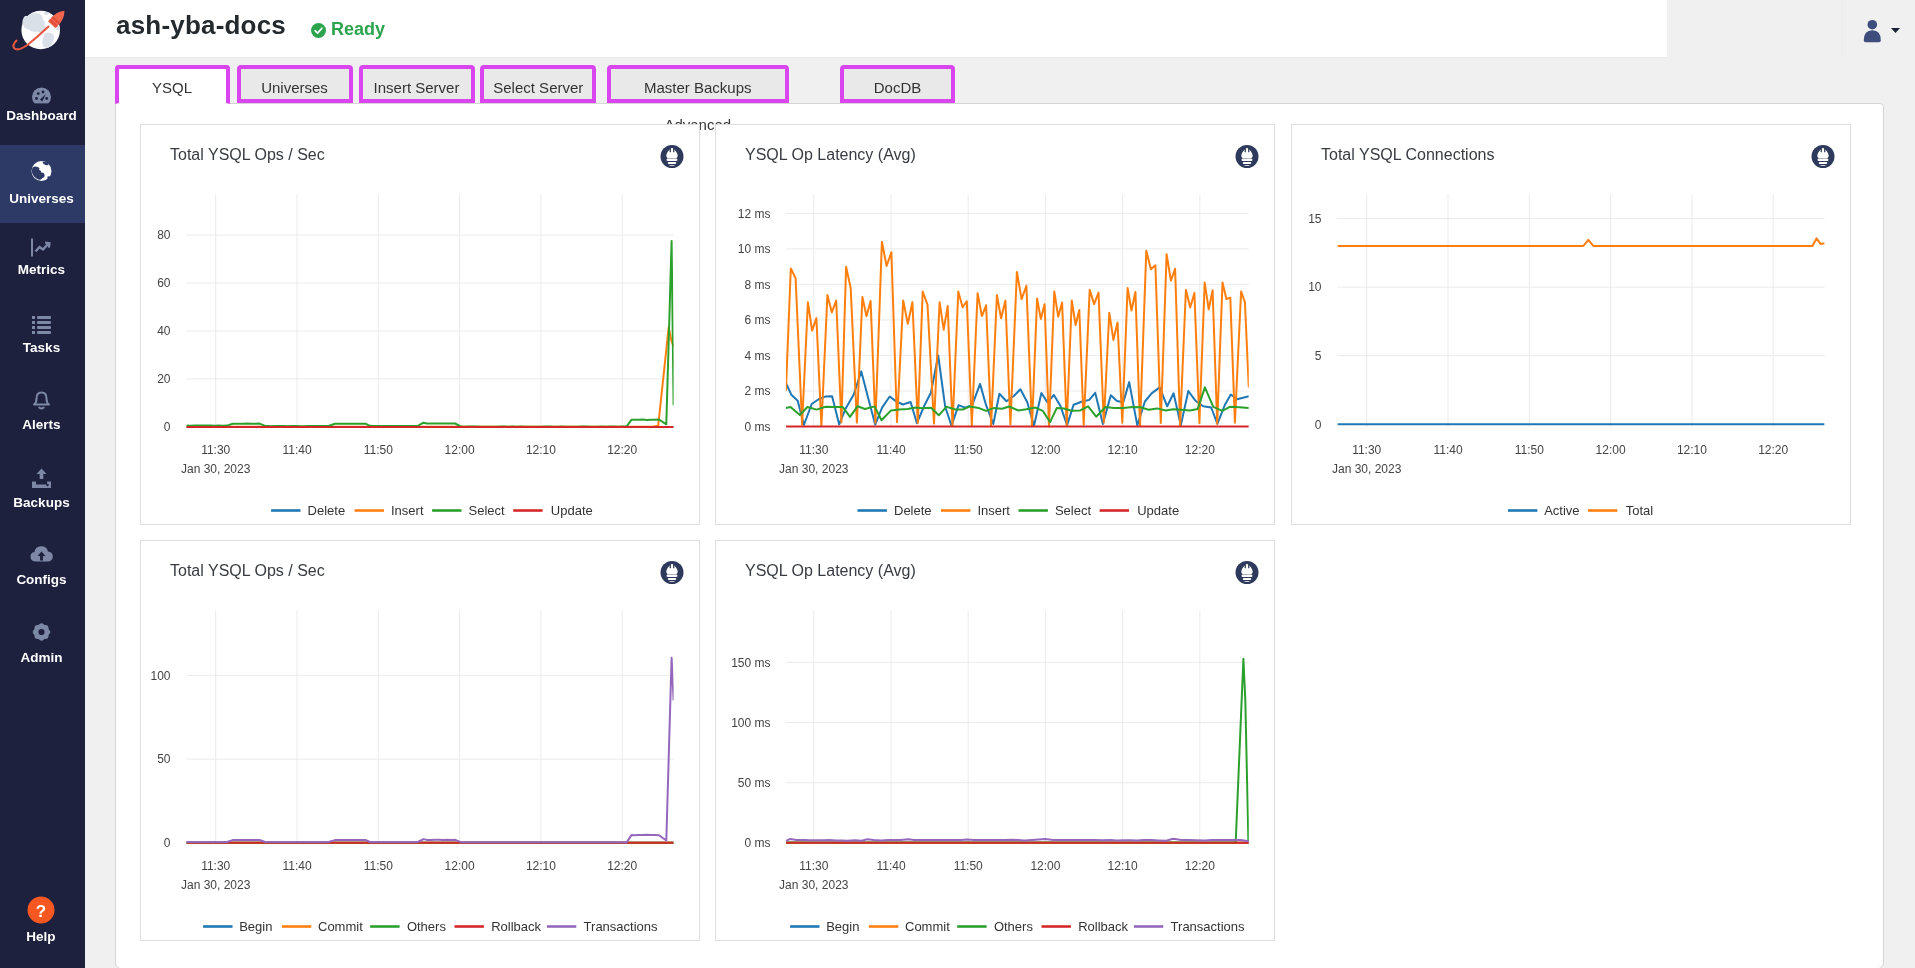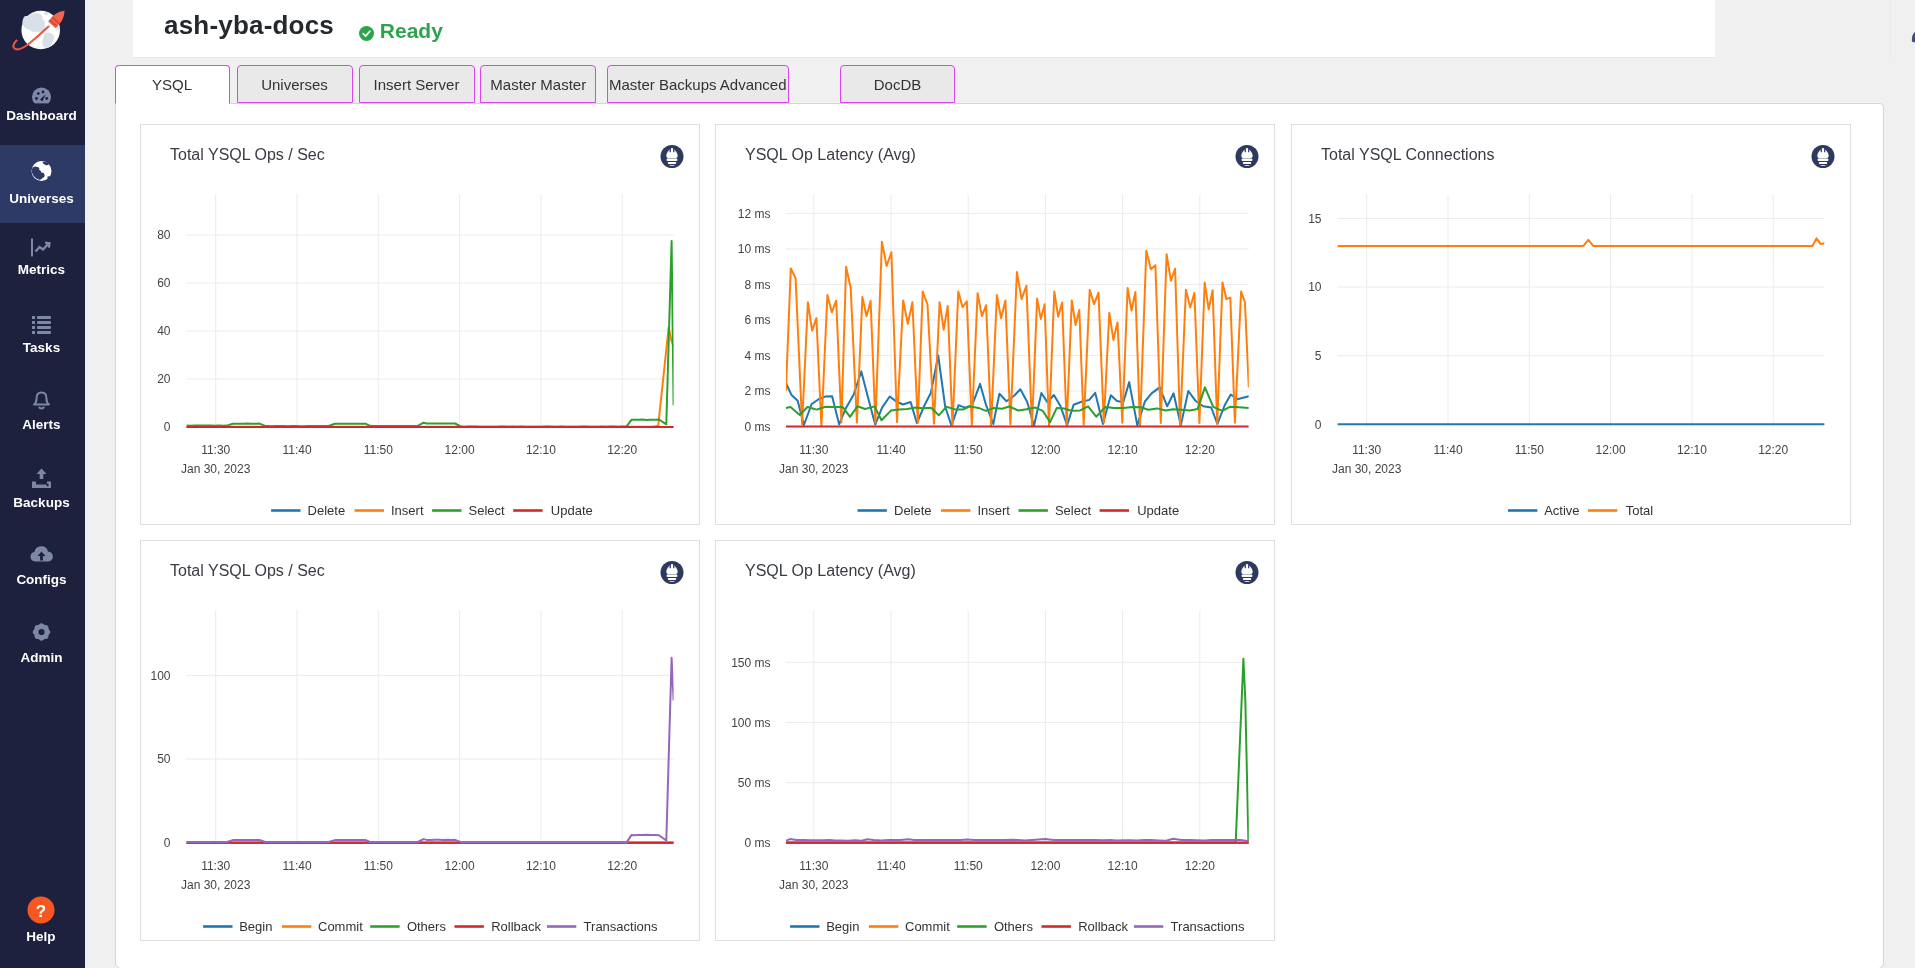--- a/index.html
+++ b/index.html
@@ -1,24 +1,24 @@
 <!DOCTYPE html>
 <html><head><meta charset="utf-8"><style>
 * { margin:0; padding:0; box-sizing:border-box; }
 html,body { width:1915px; height:968px; overflow:hidden; background:#f0f0f0;
   font-family:"Liberation Sans", sans-serif; }
 #hdr { position:absolute; left:85px; top:0; width:1582px; height:58px; background:#fff;
-  border-bottom:1px solid #e8e8e8;margin-left:48px; }
+  border-bottom:1px solid #e8e8e8; }
 #hdr .ttl { position:absolute; left:31px; top:10px; font-size:26px; font-weight:bold; color:#24292e;
   letter-spacing:0.2px; }
-#hdr .ready { position:absolute; left:226px; top:19px; font-size:21px; font-weight:bold; color:#2ca44e; }
+#hdr .ready { position:absolute; left:226px; top:19px; font-size:18px; font-weight:bold; color:#2ca44e; }
 #hdr .sep { position:absolute; left:1757px; top:0; width:1px; height:58px; background:#ececec; }
 #card { position:absolute; left:114.5px; top:102.5px; width:1769px; height:866px; background:#fff;
   border:1px solid #d5d5d5; border-radius:0 4px 6px 6px; }
-.tab { position:absolute; top:65px; height:38px; background:#e9e9e9; border:1px solid #d946ef;
+.tab { position:absolute; top:65px; height:38px; background:#e9e9e9; border:4px solid #d946ef;
   border-radius:4px 4px 0 0; font-size:15px; color:#333; text-align:center; line-height:37px; z-index:3; }
 .tab.act { background:#fff; border-bottom:1px solid #fff; height:39px; z-index:4; }
 .pnl { position:absolute; z-index:5; }
 svg text { font-family:"Liberation Sans", sans-serif; }
 #side { position:absolute; left:0; top:0; }
 #usr { position:absolute; left:1775px; top:17px; }
 </style></head>
 <body>
 <div id="hdr">
   <div class="ttl">ash-yba-docs</div>
@@ -29,21 +29,21 @@
   <div class="sep"></div>
   <svg id="usr" width="50" height="28" viewBox="0 0 50 28">
     <circle cx="12.3" cy="7.7" r="4.8" fill="#3e4e7c"></circle>
     <path d="M 3.8 23.3 q 0 -10 8.5 -10 q 8.5 0 8.5 10 l 0 0.5 q -0.5 1.5 -2 1.5 l -13 0 q -1.5 0 -2 -1.5 Z" fill="#3e4e7c"></path>
     <path d="M 31 11 l 9 0 l -4.5 5 Z" fill="#1a2035"></path>
   </svg>
 </div>
 <div class="tab act" style="left:114.5px;width:115px">YSQL</div>
 <div class="tab" style="left:236.5px;width:116px">Universes</div>
 <div class="tab" style="left:358.5px;width:116px">Insert Server</div>
-<div class="tab" style="left:480.3px;width:116px">Master Master</div>
+<div class="tab" style="left:480.3px;width:116px">Select Server</div>
 <div class="tab" style="left:607px;width:181.5px">Master Backups Advanced</div>
 <div class="tab" style="left:840px;width:115px">DocDB</div>
 <div id="card"></div>
 <svg class="pnl" style="left:140px;top:124px" width="560" height="401" viewBox="0 0 560 401">
     <rect x="0.5" y="0.5" width="559" height="400" fill="#fff" stroke="#dedede"></rect>
     <text x="30" y="36" font-size="16" fill="#383c42">Total YSQL Ops / Sec</text>
     <circle cx="532" cy="32.5" r="11.5" fill="#2e3a5c"></circle>
     <path d="M 532,23.7 C 534.8,25.6 537.5,28.3 537.7,31.5 C 537.8,33.0 536.9,34.0 535.7,34.3 L 528.3,34.3 C 527.1,34.0 526.2,33.0 526.3,31.5 C 526.5,28.3 529.2,25.6 532,23.7 Z" fill="#fff"></path>
     <rect x="529.6" y="24.1" width="1.3" height="4.2" rx="0.6" fill="#2e3a5c"></rect>
     <rect x="533.1" y="24.1" width="1.3" height="4.2" rx="0.6" fill="#2e3a5c"></rect>

